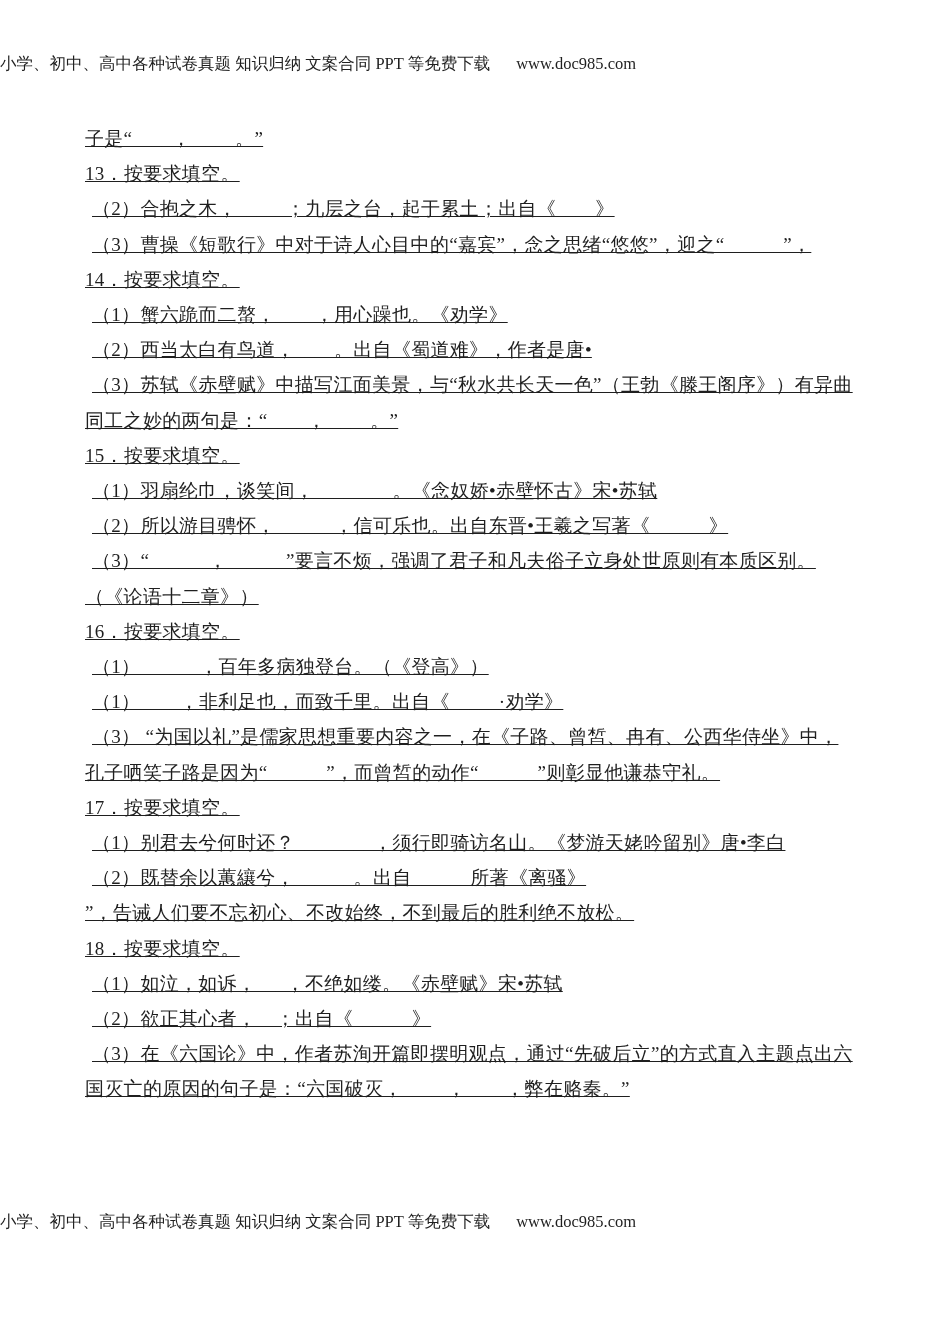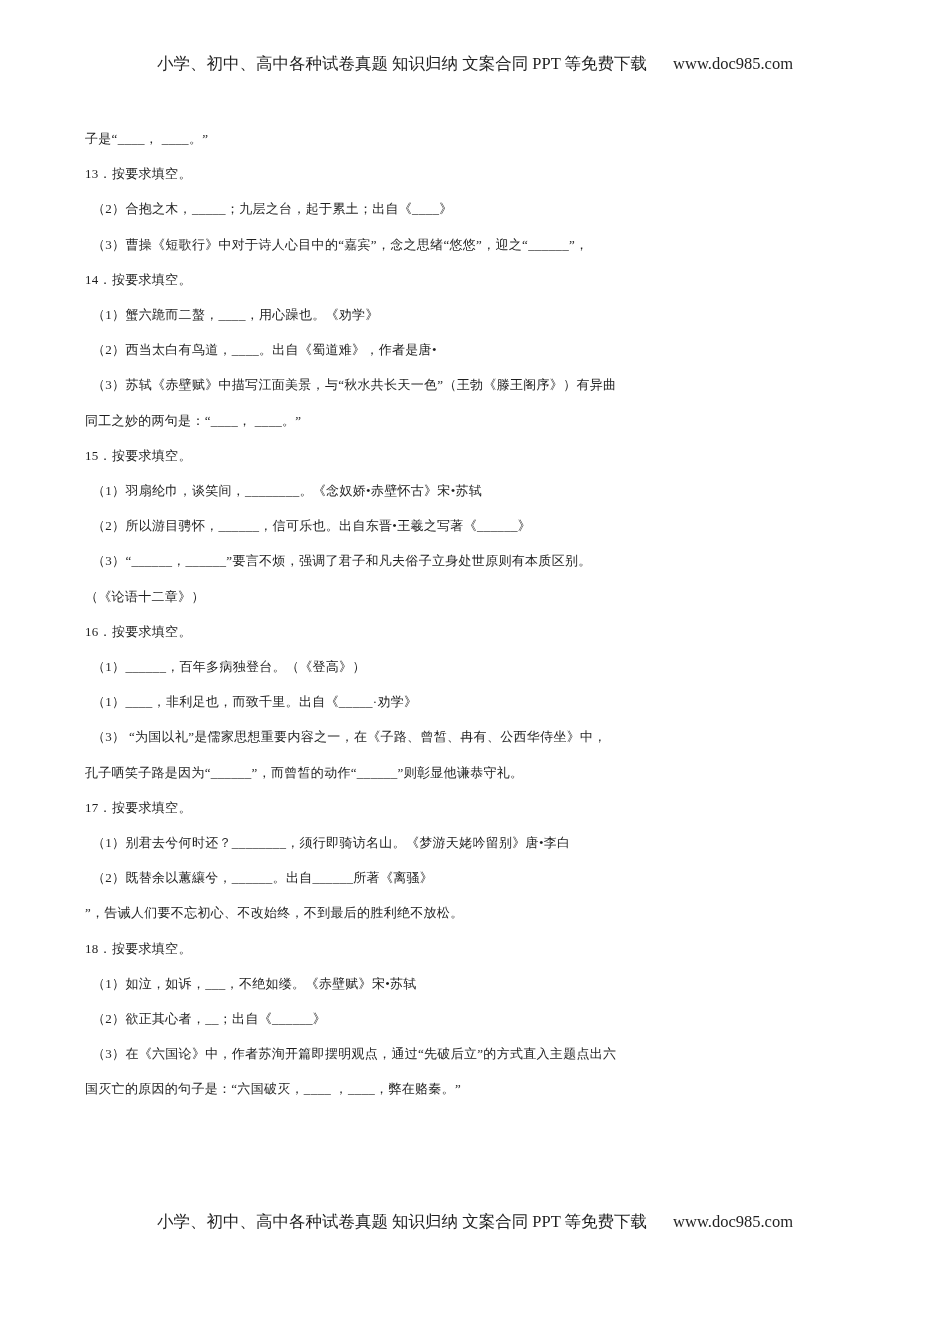--- a/index.html
+++ b/index.html
@@ -13,37 +13,38 @@
     height: 1344px;
     background: #ffffff;
     font-family: "Liberation Serif", "DejaVu Serif", serif;
     color: #1f1f1f;
     overflow: hidden;
   }
   .header, .footer {
     position: absolute;
     left: 0;
     width: 100%;
-    text-align: center;
+    text-align: left;
     font-size: 16.5px;
     white-space: nowrap;
     color: #1f1f1f;
   }
   .header { top: 53px; }
   .footer { top: 1211px; }
   .header .url, .footer .url {
     margin-left: 26px;
   }
   .content {
     position: absolute;
     top: 121px;
     left: 85px;
     right: 30px;
-    font-size: 13px;
+    font-size: 19px;
     line-height: 35.2px;
+    text-decoration: underline;
   }
   .line {
     white-space: nowrap;
     letter-spacing: 0.3px;
   }
   .line.sub {
     padding-left: 7px;
   }
 </style>
 </head>

